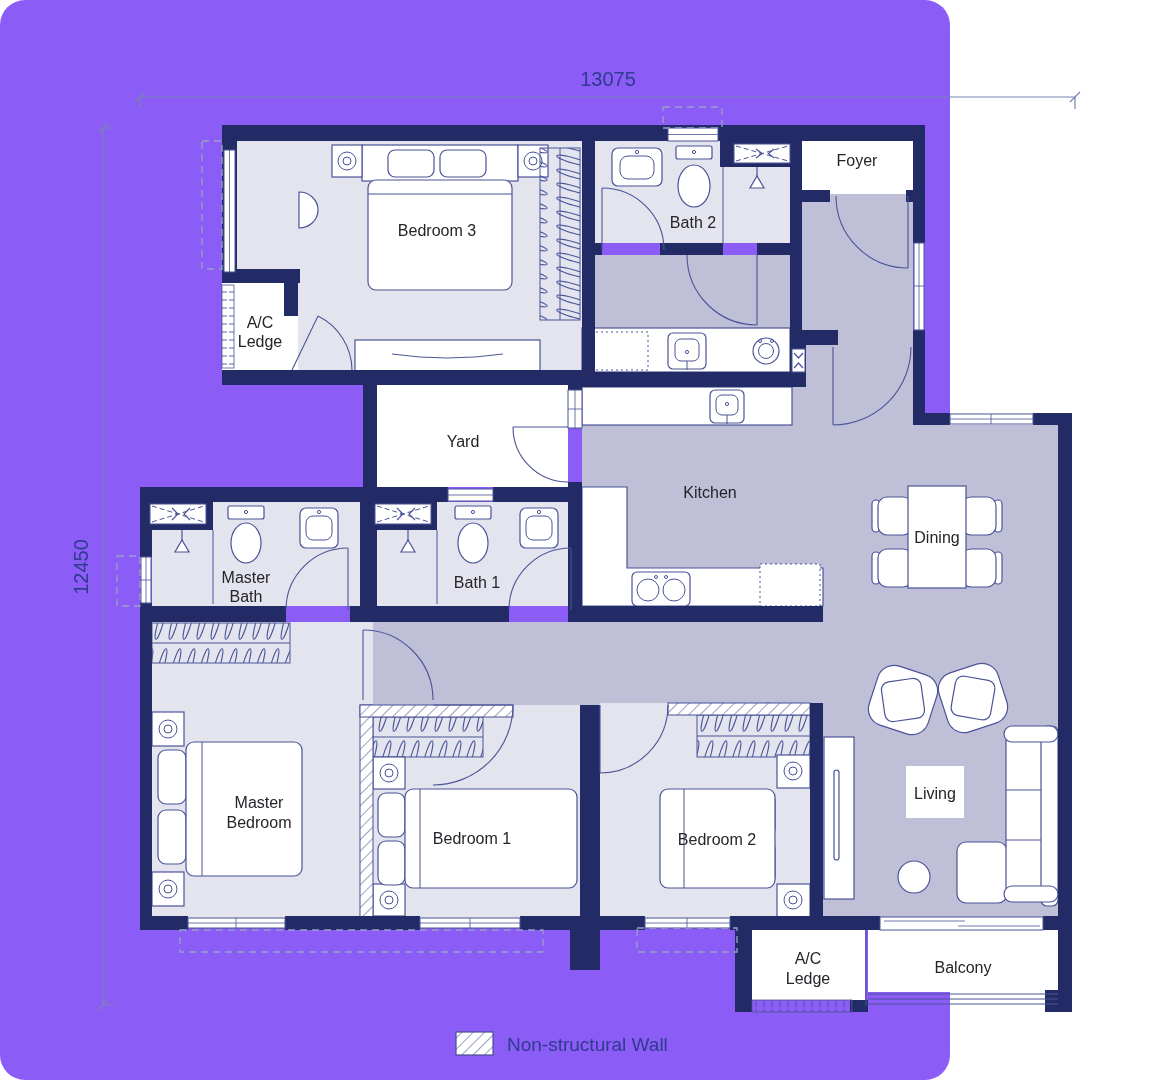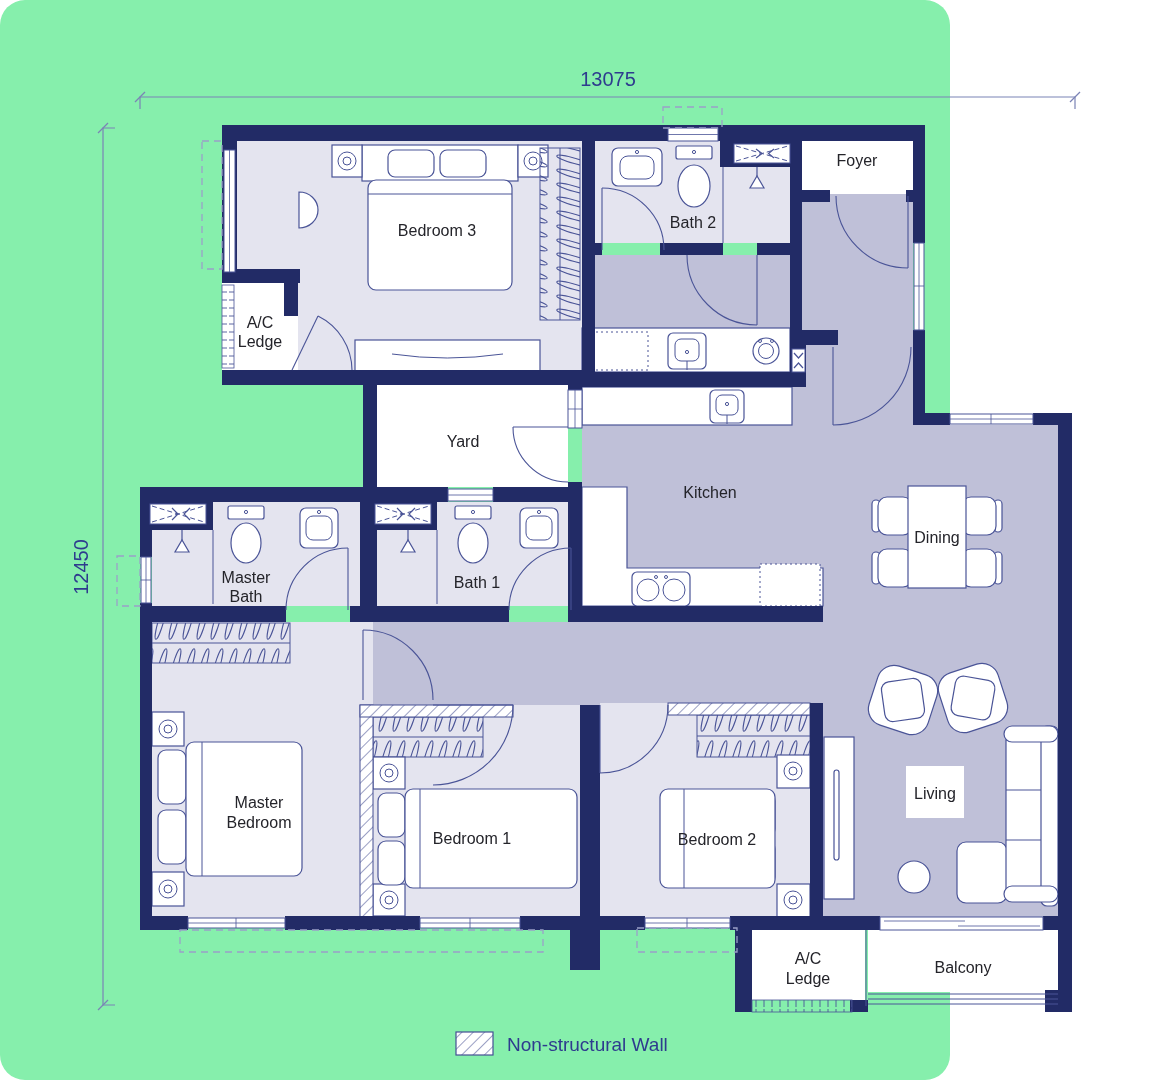--- a/index.html
+++ b/index.html
@@ -1,20 +1,20 @@
 <!DOCTYPE html>
 <html style="--wall: #222b66; --room-light: #e4e4ef; --room-medium: #bfc0d8; --line: #4a5497; --dim-text: #2e3b8e; --label-text: #24242a; --dashed: #9aa0c8; --hatch: #454f93;"><head>
 <meta charset="utf-8">
 <style>
   :root{
     --wall:#222b66; --room-light:#e4e4ef; --room-medium:#bfc0d8; --line:#4a5497;
     --dim-text:#2e3b8e; --label-text:#24242a; --dashed:#9aa0c8; --hatch:#454f93;
   }
   html,body{margin:0;padding:0;background:#fff;}
-  .stage{position:relative;width:950px;height:1080px;background:#86efac;
+  .stage{position:relative;width:950px;height:1080px;background:#8b5cf6;
          font-family:"Liberation Sans",sans-serif;border-radius:25px;}
   svg{display:block}
   .wall{fill:var(--wall);}
   .light{fill:var(--room-light);}
   .medium{fill:var(--room-medium);}
   .whitefill{fill:#ffffff;}
   .furn{fill:#ffffff;stroke:var(--line);stroke-width:1.2;}
   .furn-thin{fill:none;stroke:var(--line);stroke-width:1;}
   .arc{fill:none;stroke:var(--line);stroke-width:1.1;}
   .win{fill:#ffffff;stroke:var(--line);stroke-width:1;}

